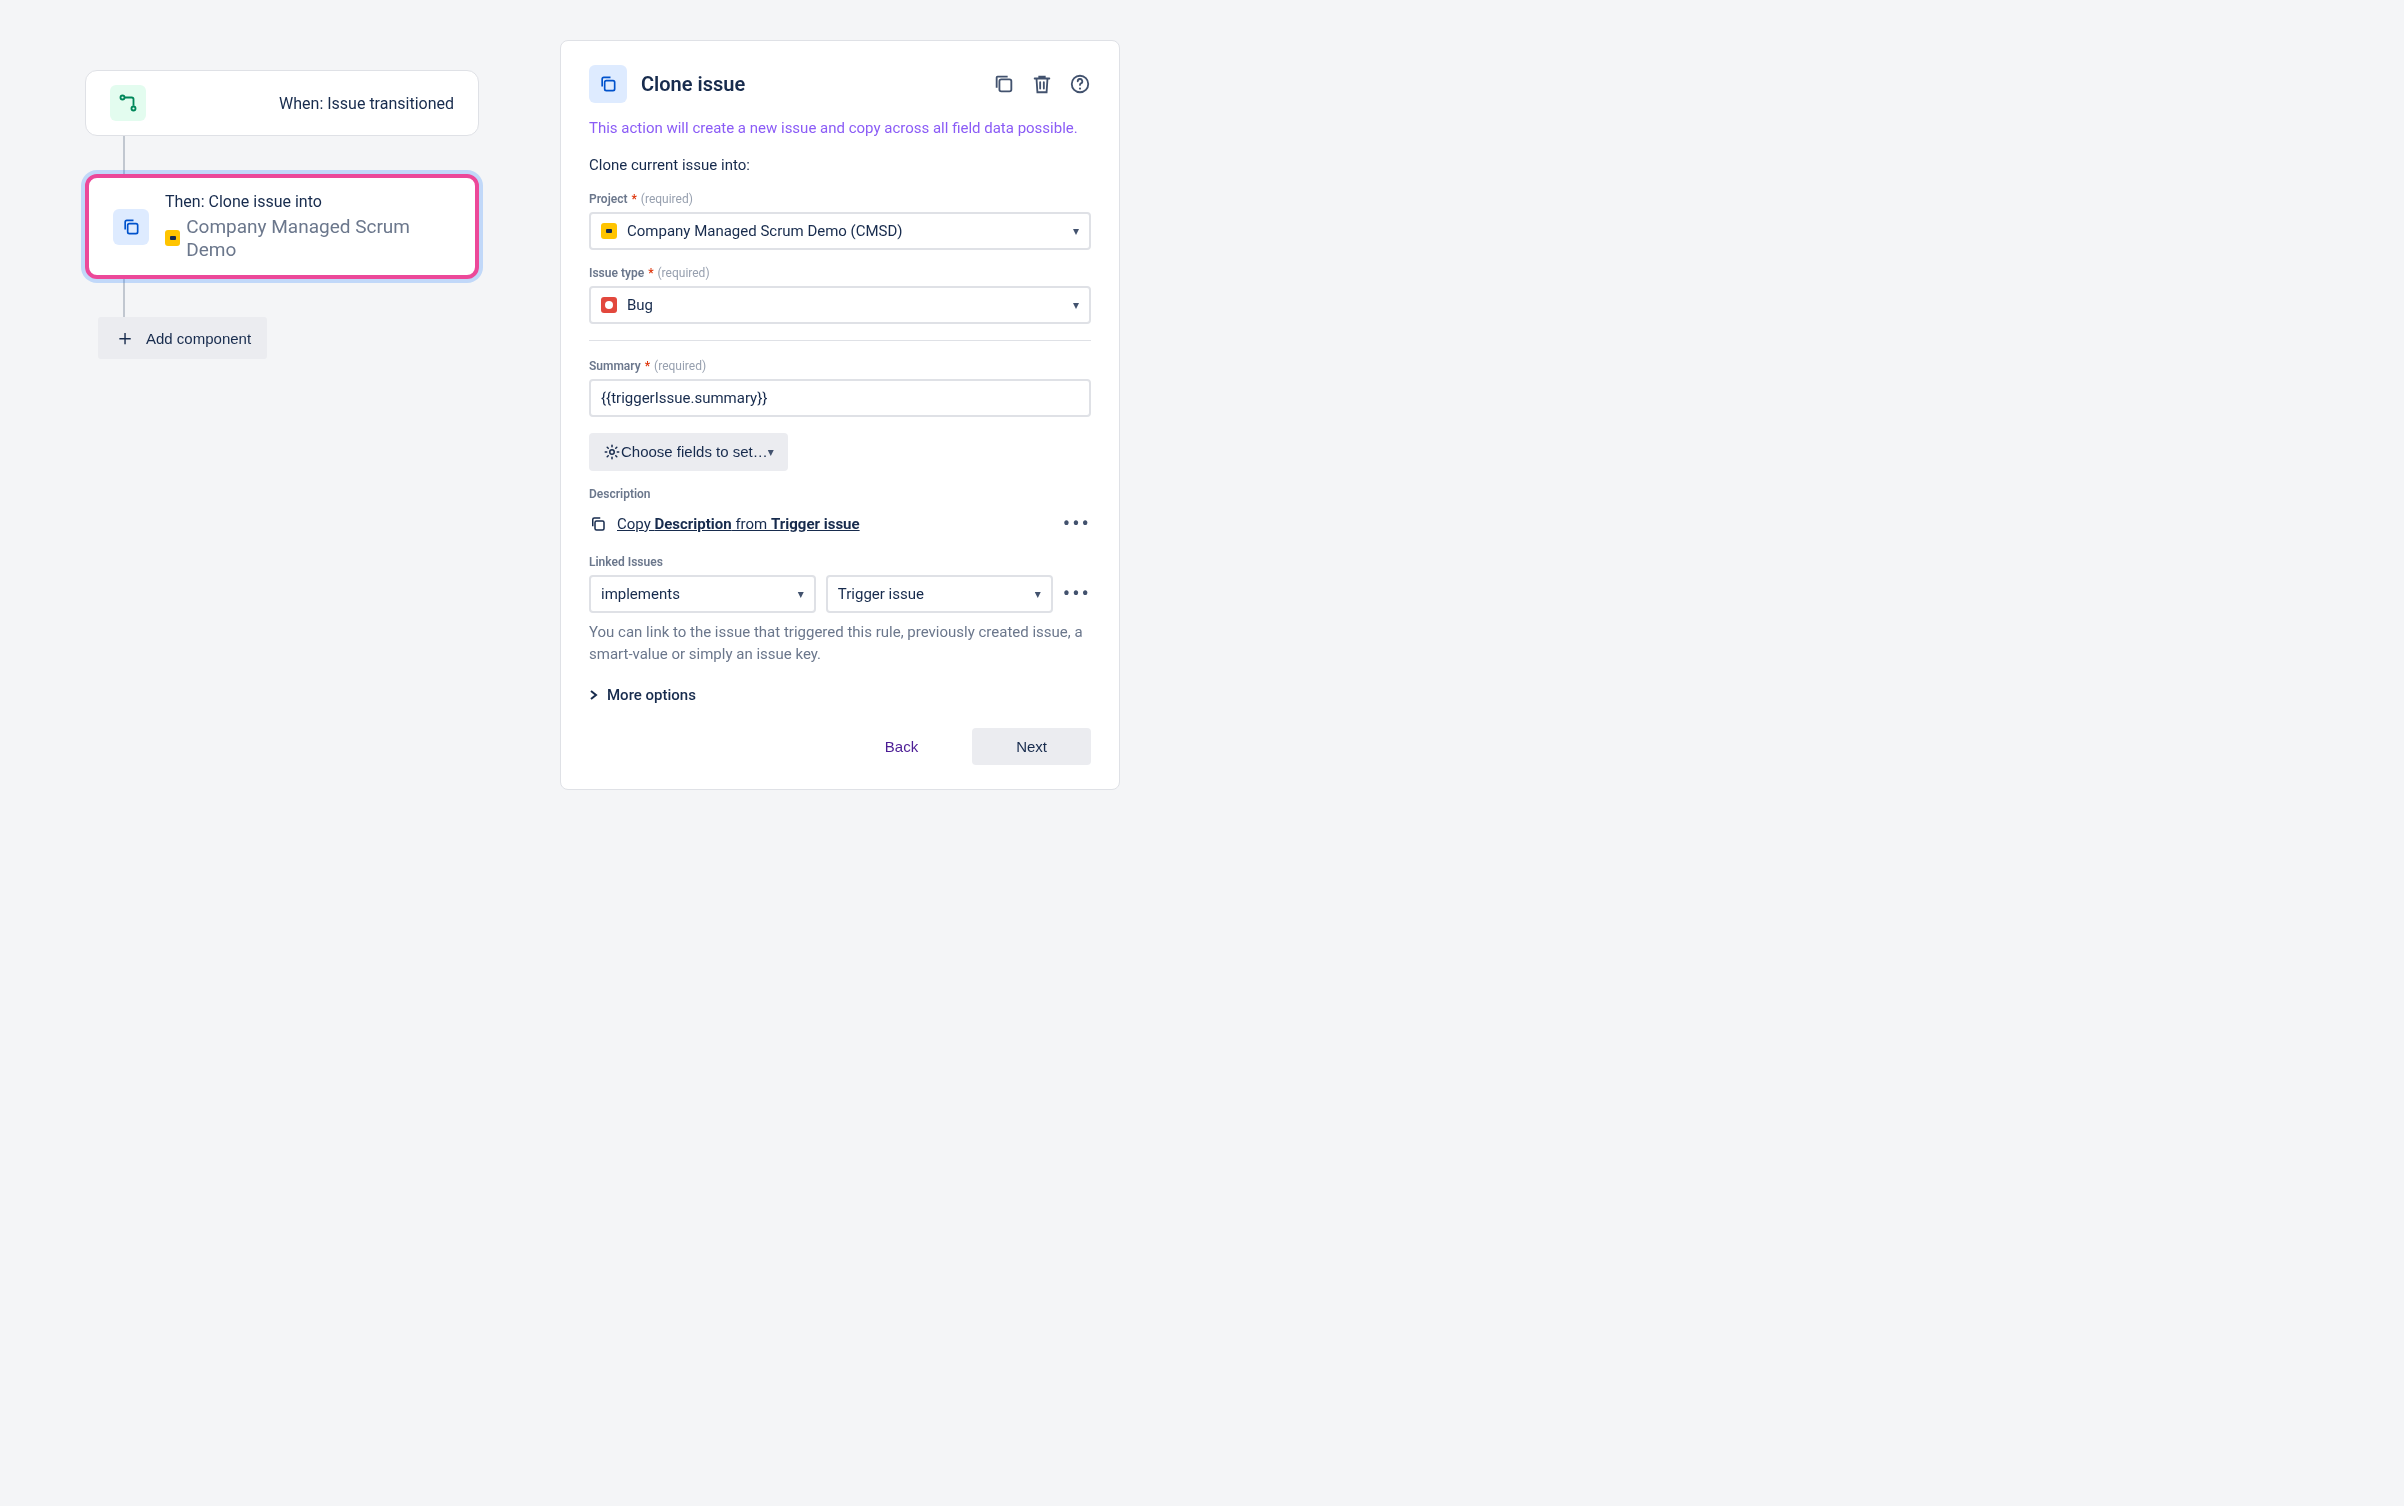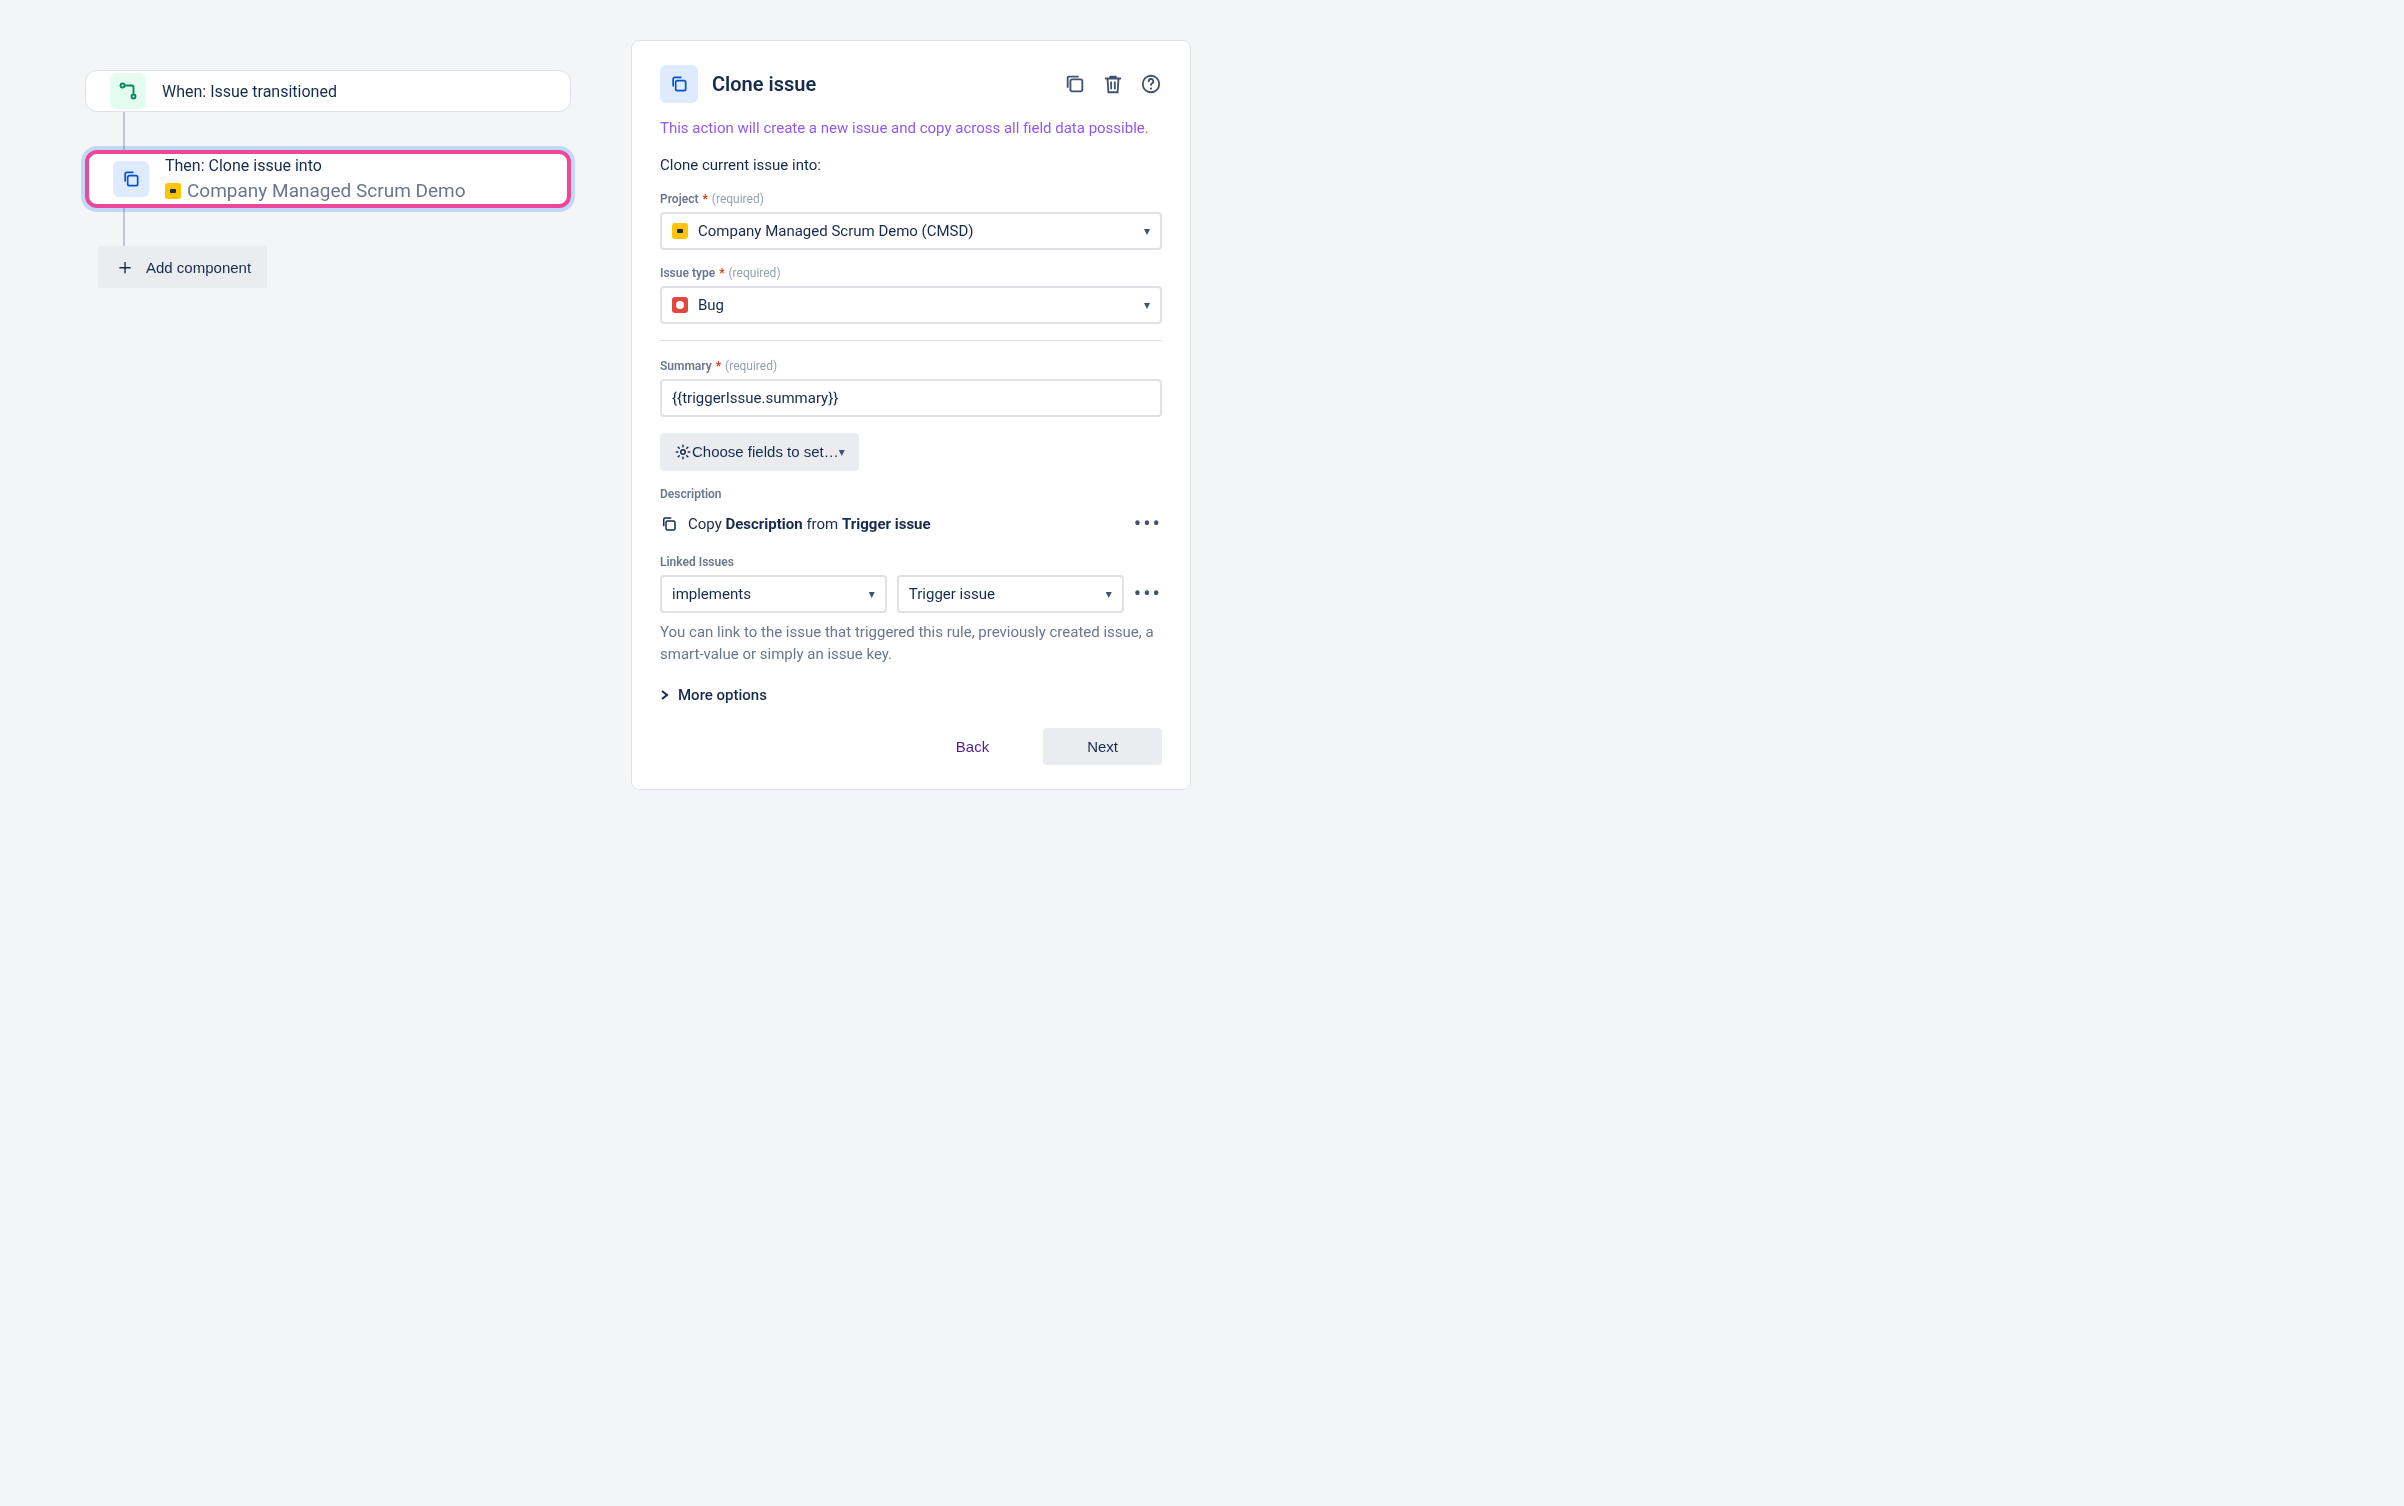--- a/index.html
+++ b/index.html
@@ -17,27 +17,28 @@
     }
     .rule-flow {
       flex: 0 0 420px;
       position: relative;
       padding-top: 30px;
     }
     .node {
       background: #fff;
       border: 1px solid #dfe1e6;
       border-radius: 12px;
-      padding: 2px 24px;
+      padding: 14px 24px;
       display: flex;
       align-items: center;
       gap: 16px;
       position: relative;
-      width: 486px;
+      width: 394px;
       margin-left: 5px;
+      justify-content: space-between;
     }
     .node.selected {
       border: 4px solid #ec4899;
       box-shadow: 0 0 0 4px rgba(38,132,255,0.25);
     }
     .node .icon-box {
       width: 36px; height: 36px;
       border-radius: 6px;
       display: flex; align-items: center; justify-content: center;
       flex-shrink: 0;
@@ -124,21 +125,21 @@
       cursor: pointer;
       border-radius: 4px;
       font-weight: 500;
     }
     .chev { font-size: 12px; color: #42526e; }
 
     .desc-row {
       display: flex; align-items: center; justify-content: space-between;
       padding: 6px 0 4px;
     }
-    .desc-row-left { display: flex; align-items: flex-start; gap: 10px; font-size: 15px; }
+    .desc-row-left { display: flex; align-items: flex-start; gap: 10px; font-size: 15px; text-decoration: underline; }
     .kebab { font-size: 22px; color: #42526e; letter-spacing: 2px; cursor: pointer; line-height: 1; }
 
     .linked-row {
       display: flex; align-items: center; gap: 10px;
     }
     .linked-row .select-box { flex: 1; }
     .hint { font-size: 15px; color: #6b778c; margin-top: 8px; line-height: 1.5; }
 
     .more-options {
       display: flex; align-items: center; gap: 8px;

